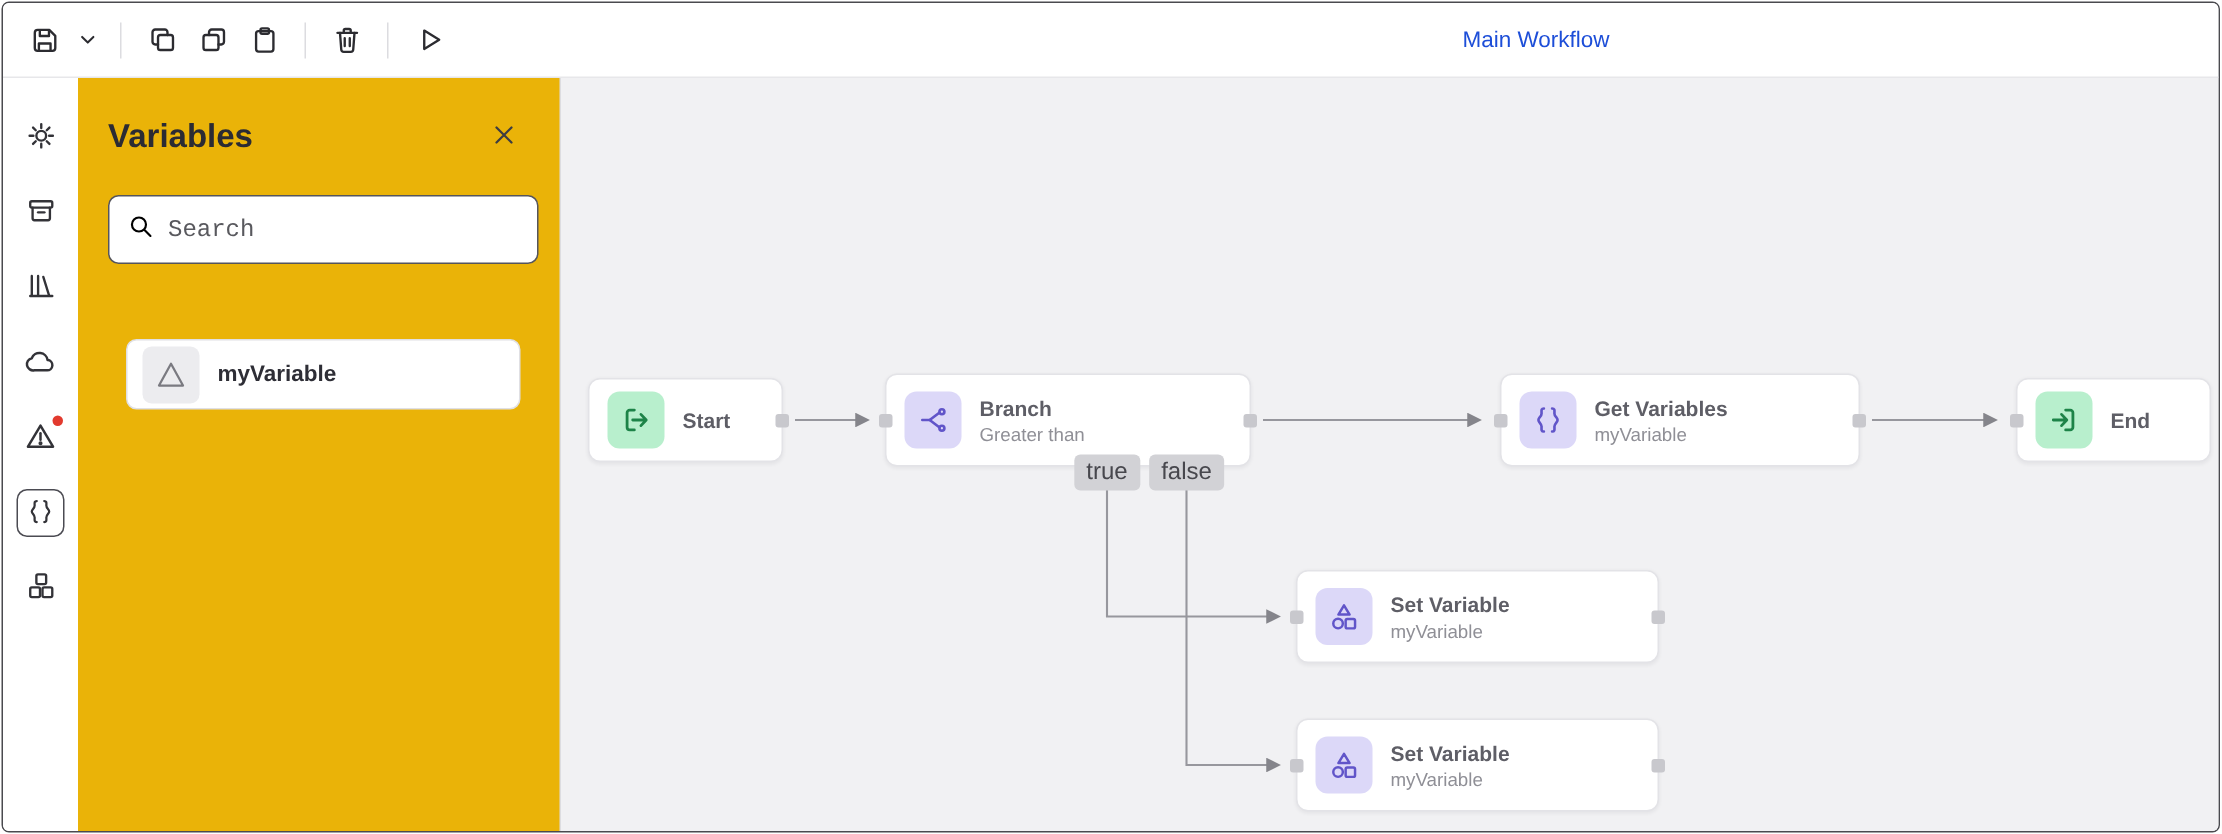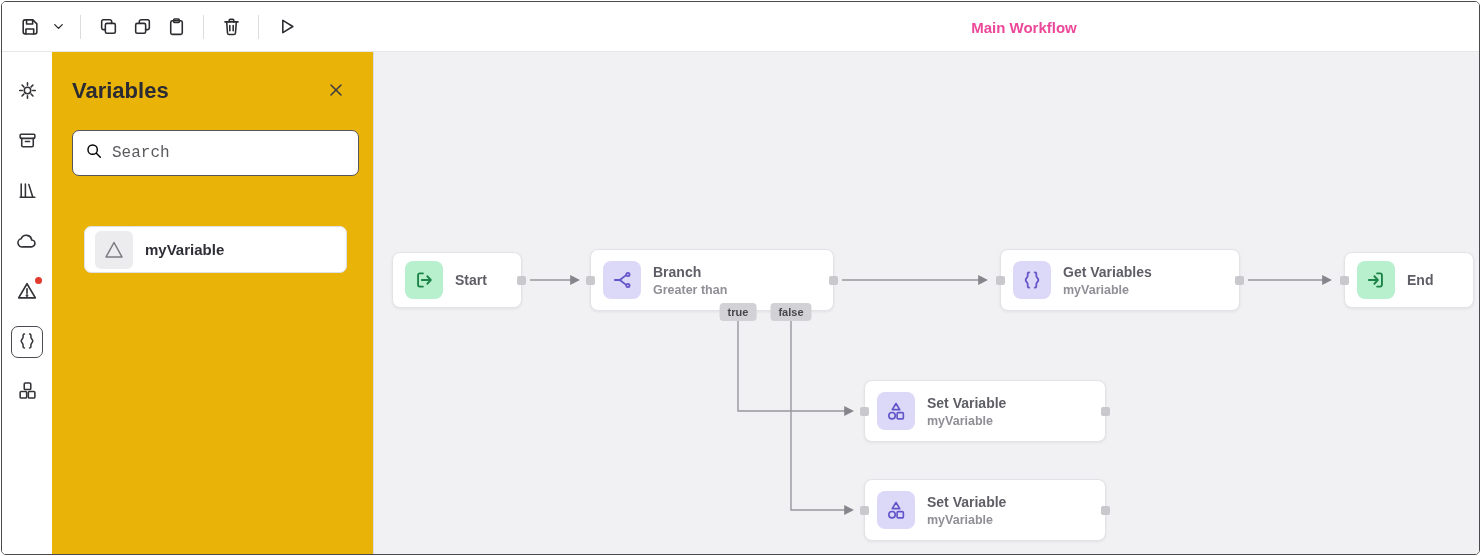--- a/index.html
+++ b/index.html
@@ -4,21 +4,21 @@
 <style>
   * { margin:0; padding:0; box-sizing:border-box; }
   html,body { width:1481px; height:556px; font-family:"Liberation Sans", sans-serif; background:#fff; }
   .window { position:relative; width:1479px; height:554px; margin:1px; border:1px solid #4a4a4f; border-radius:5px; overflow:hidden; background:#fff; }
 
   
   .toolbar { position:absolute; left:0; top:0; right:0; height:50px; background:#fff; border-bottom:1px solid #e7e7ea; display:flex; align-items:center; padding-left:10px; z-index:5; }
   .tb-btn { width:34px; height:34px; border:none; background:transparent; color:#2c2c31; display:flex; align-items:center; justify-content:center; border-radius:6px; cursor:pointer; }
   .tb-btn.narrow { width:24px; }
   .tb-sep { width:1px; height:24px; background:#dcdce0; margin:0 10px; }
-  .tb-title { position:absolute; left:1022px; top:50%; transform:translate(-50%,-50%); font-size:15px; font-weight:700; color:#ec4899; white-space:nowrap; }
+  .tb-title { position:absolute; left:1022px; top:50%; transform:translate(-50%,-50%); font-size:15px; font-weight:400; color:#1d4ed8; white-space:nowrap; }
   .tb-btn svg { display:block; }
 
   
   .rail { position:absolute; left:0; top:50px; bottom:0; width:50px; background:#fff; display:flex; flex-direction:column; align-items:center; padding-top:24px; gap:18px; z-index:4; }
   .rail-item { position:relative; width:32px; height:32px; display:flex; align-items:center; justify-content:center; color:#333338; background:transparent; border:none; border-radius:7px; cursor:pointer; }
   .rail-item.active { border:1.5px solid #4b4b52; }
   .badge-dot { position:absolute; top:1px; right:1px; width:7px; height:7px; border-radius:50%; background:#e23a2e; }
 
   
   .panel { position:absolute; left:50px; top:50px; bottom:0; width:322px; background:#eab308; border-right:1px solid #ddddE1; z-index:3; }
@@ -36,26 +36,26 @@
   .canvas { position:absolute; left:372px; top:50px; right:0; bottom:0; background:#f1f1f3; overflow:hidden; }
   .wires { position:absolute; left:0; top:0; z-index:1; }
   .wire { fill:none; stroke:#97979d; stroke-width:1.4; }
 
   .node { position:absolute; background:#fff; border:1px solid #e3e3e7; border-radius:8px; box-shadow:0 1px 3px rgba(30,30,40,.07); display:flex; align-items:center; gap:12px; padding:0 12px; z-index:2; cursor:pointer; }
   .nicon { width:38px; height:38px; border-radius:8px; display:flex; align-items:center; justify-content:center; flex:0 0 auto; }
   .nicon.green { background:#b8efcd; color:#1d8348; }
   .nicon.purple { background:#dcd8f8; color:#6155c9; }
   .ntext { display:flex; flex-direction:column; justify-content:center; }
   .ntitle { font-size:14px; font-weight:600; color:#5e5e66; }
-  .nsub { font-size:12.5px; color:#8f8f96; margin-top:3px;font-weight:bold; }
+  .nsub { font-size:12.5px; color:#8f8f96; margin-top:3px; }
   .port { position:absolute; width:9px; height:9px; background:#c8c8cd; border-radius:2px; z-index:3; }
   .port.l { left:-5px; top:calc(50% - 4.5px); }
   .port.r { right:-5px; top:calc(50% - 4.5px); }
 
-  .tag { position:absolute; background:#d2d2d6; color:#47474d; font-size:11px; font-weight:700; padding:3px 8px; border-radius:4px; z-index:4; transform:translateX(-50%); cursor:pointer; }
+  .tag { position:absolute; background:#d2d2d6; color:#47474d; font-size:16px; font-weight:400; padding:3px 8px; border-radius:4px; z-index:4; transform:translateX(-50%); cursor:pointer; }
 
   
   .n-start { left:18px;  top:200px; width:130px; height:56px; }
   .n-branch{ left:216px; top:197px; width:244px; height:62px; }
   .n-get   { left:626px; top:197px; width:240px; height:62px; }
   .n-end   { left:970px; top:200px; width:130px; height:56px; }
   .n-set1  { left:490px; top:328px; width:242px; height:62px; }
   .n-set2  { left:490px; top:427px; width:242px; height:62px; }
   .tag-true  { left:364px; top:251px; }
   .tag-false { left:417px; top:251px; }

